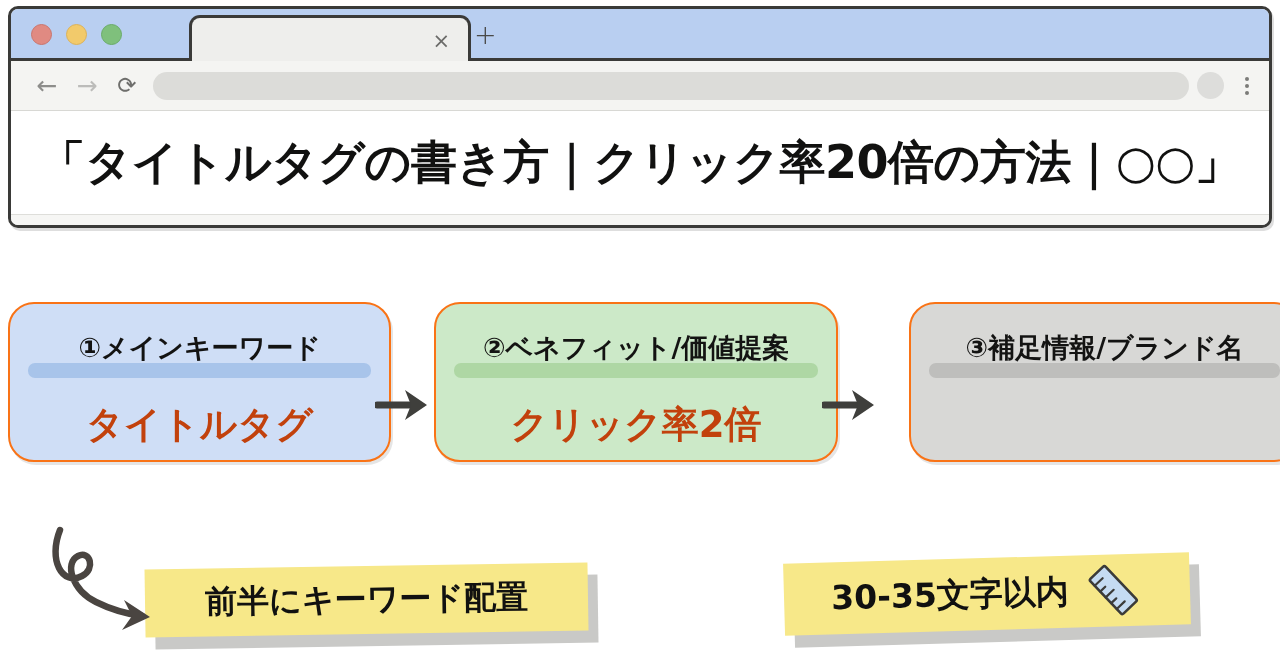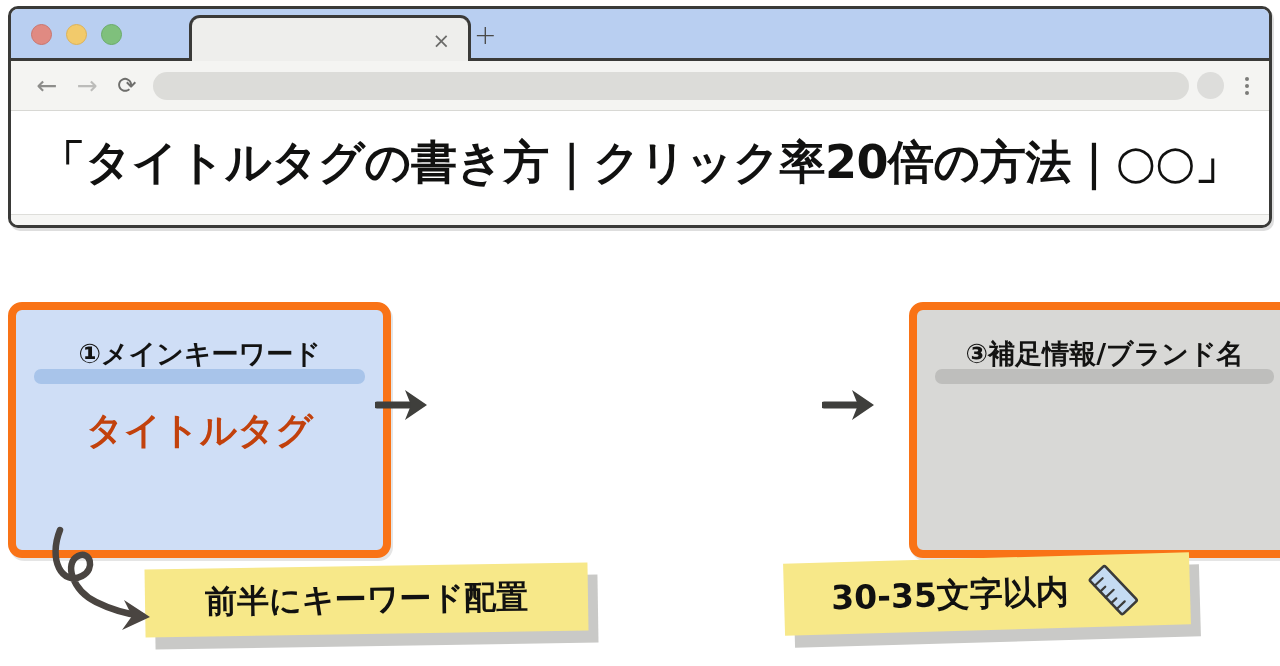--- a/index.html
+++ b/index.html
@@ -141,23 +141,23 @@
   }
   #page-footer-strip {
     height: 22px;
     background: #f6f6f4;
   }
 
   
   .box {
     position: absolute;
     top: 302px;
-    height: 256px;
-    border: 8px solid #f97316;
-    border-radius: 14px;
+    height: 160px;
+    border: 2px solid #f97316;
+    border-radius: 26px;
     box-shadow: 2px 3px 0 rgba(0,0,0,0.10);
     padding: 26px 14px 0 14px;
   }
   #box-1 { left: 8px;   width: 383px; background: #cfdef6; }
   #box-2 { left: 434px; width: 404px; background: #cce9c8; }
   #box-3 { left: 909px; width: 391px; background: #d8d8d6; }
 
   .box-label {
     position: relative;
     display: block;
@@ -284,20 +284,25 @@
 
     <div id="page-footer-strip"></div>
   </div>
 
   <div class="box" id="box-1">
     <span class="box-label-hl"></span>
     <span class="box-label">①メインキーワード</span>
     <span class="box-value">タイトルタグ</span>
   </div>
 
+  <div class="box" id="box-2">
+    <span class="box-label-hl"></span>
+    <span class="box-label">②ベネフィット/価値提案</span>
+    <span class="box-value">クリック率2倍</span>
+  </div>
 
   <div class="box" id="box-3">
     <span class="box-label-hl"></span>
     <span class="box-label">③補足情報/ブランド名</span>
   </div>
 
   <svg class="flow-arrow" style="left:375px;" viewBox="0 0 60 46">
     <path d="M2 23 L40 23" stroke="#3f3f3c" stroke-width="7" stroke-linecap="round" fill="none"></path>
     <path d="M30 8 L52 23 L30 38 L36 23 Z" fill="#3f3f3c"></path>
   </svg>

